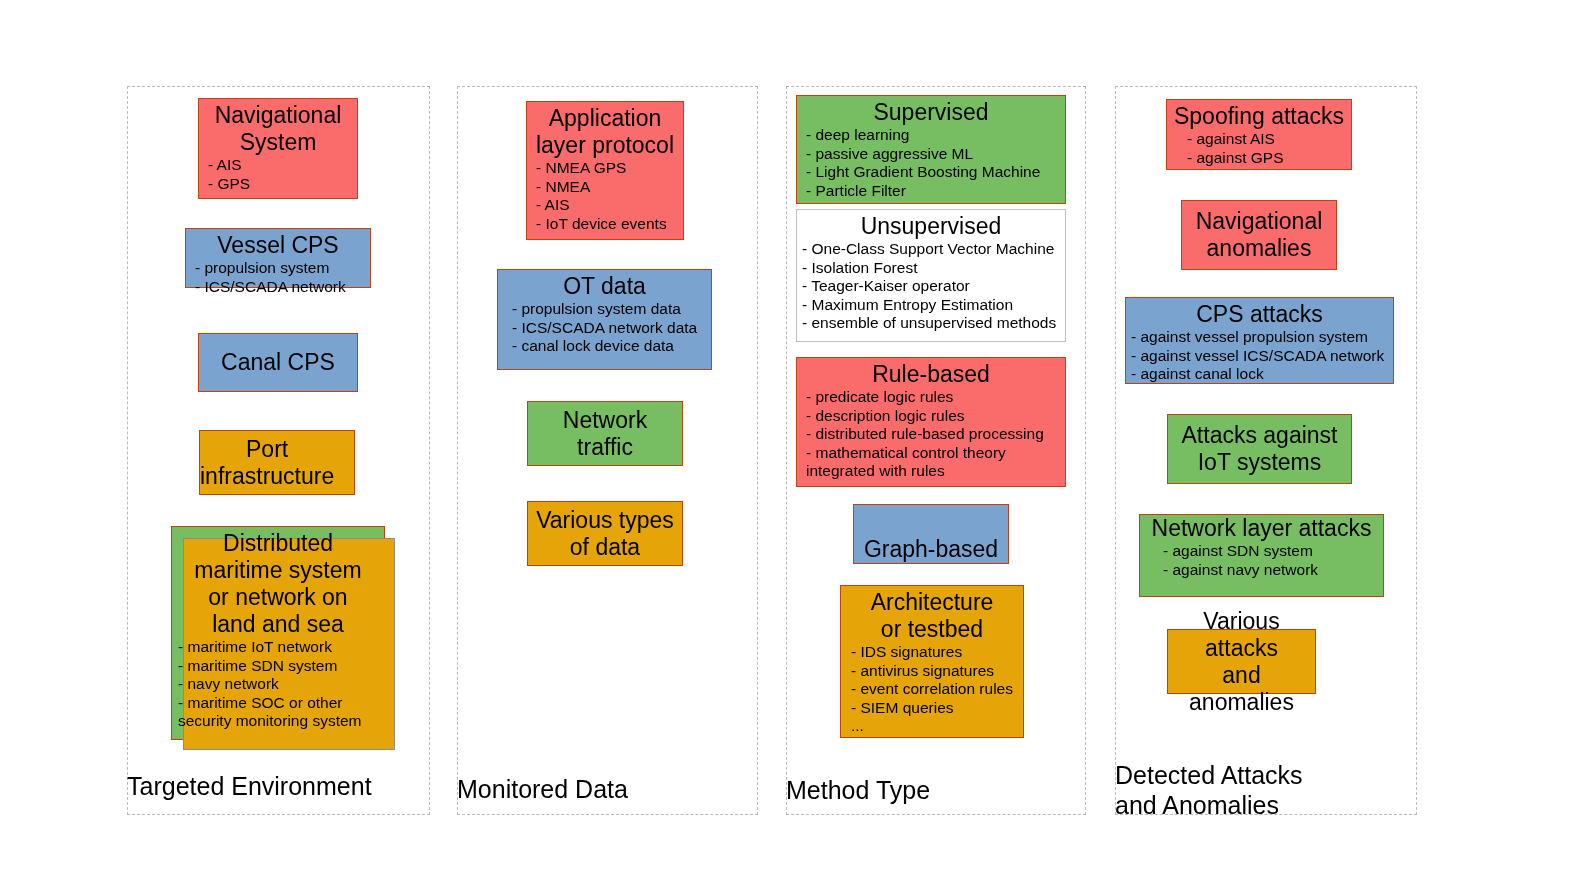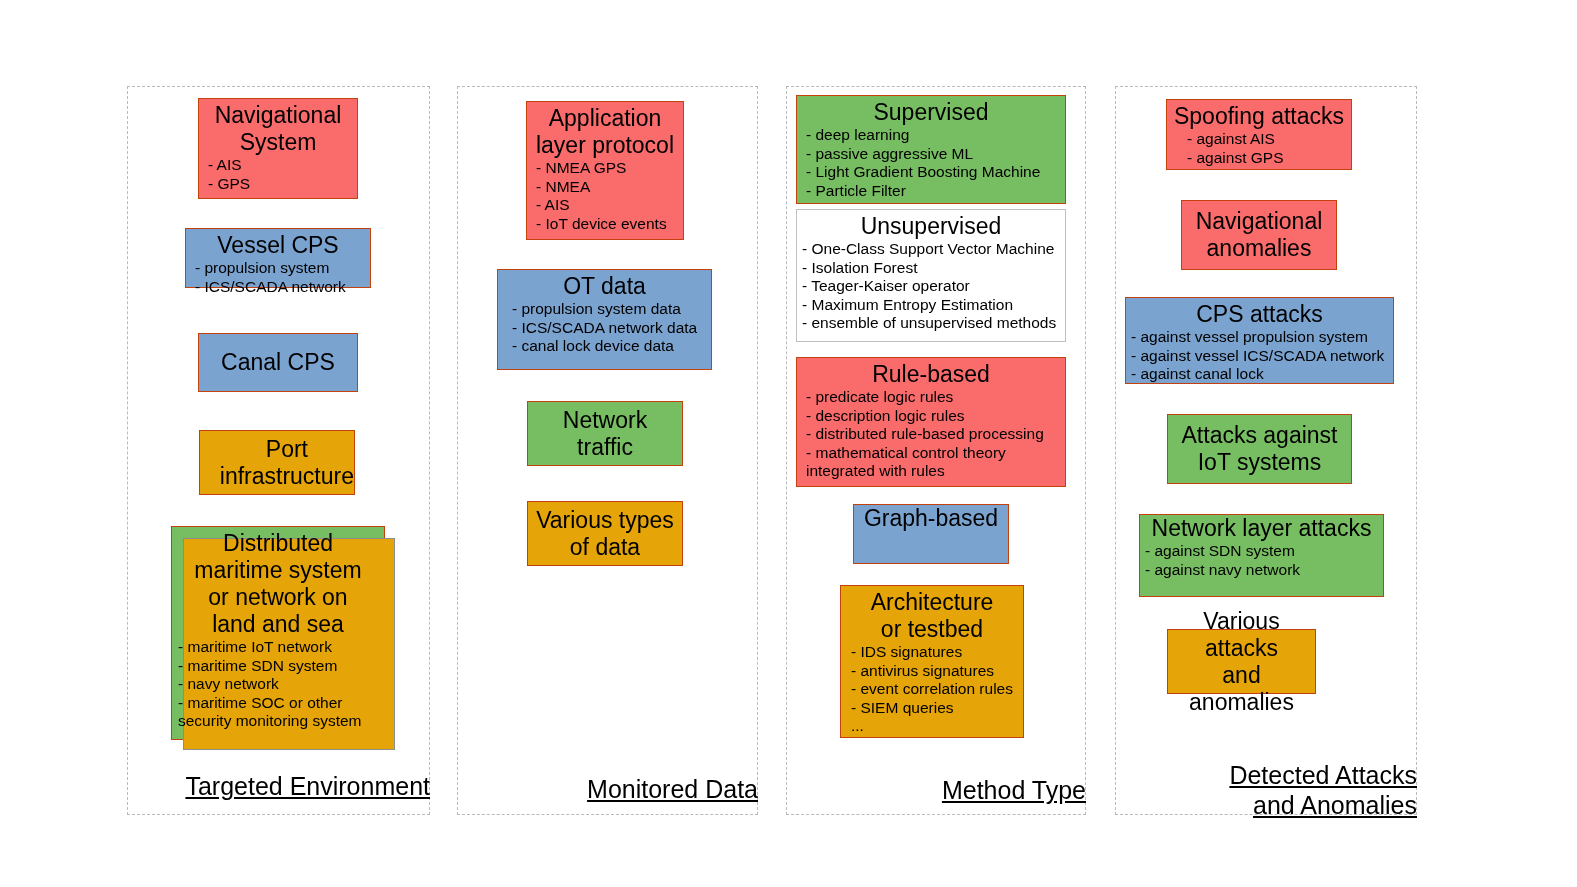--- a/index.html
+++ b/index.html
@@ -21,26 +21,25 @@
   .column {
     position: absolute;
     border: 1px dashed #b9b9b9;
     background: transparent;
     box-sizing: border-box;
   }
   .col-title {
     position: absolute;
     left: 0;
     right: 11px;
-    text-align: right;
+    text-align: left;
     font-size: 25px;
     line-height: 30px;
     color: #000000;
     white-space: pre-line;
-    text-decoration: underline;
   }
   .box {
     position: absolute;
     box-sizing: border-box;
     border: 1px solid #c2410c;
     padding: 0;
     overflow: visible;
   }
   .box .title {
     display: block;
@@ -94,21 +93,21 @@
   <div class="box" style="left:185px; top:228px; width:186px; height:60px; background:#7BA3D0;">
     <span class="title">Vessel CPS</span>
     <span class="bullets">- propulsion system
 - ICS/SCADA network</span>
   </div>
 
   <div class="box" style="left:198px; top:333px; width:160px; height:59px; background:#7BA3D0; display:flex; align-items:center; justify-content:center;">
     <span class="title" style="padding-top:0;">Canal CPS</span>
   </div>
 
-  <div class="box" style="left:199px; top:430px; width:156px; height:65px; background:#E5A408; display:flex; align-items:center; justify-content:flex-end;">
+  <div class="box" style="left:199px; top:430px; width:156px; height:65px; background:#E5A408; display:flex; align-items:center; justify-content:flex-start;">
     <span class="title" style="padding-top:0;">Port
 infrastructure</span>
   </div>
 
   <div class="box shadowed" style="--shadow-color:#E5A408; left:171px; top:526px; width:214px; height:214px; background:#77BD62;">
     <span class="title">Distributed
 maritime system
 or network on
 land and sea</span>
     <span class="bullets" style="padding-left:6px;">- maritime IoT network
@@ -173,21 +172,21 @@
 
   <div class="box" style="left:796px; top:209px; width:270px; height:133px; background:#FFFFFF; border-color:#C0C0C0;">
     <span class="title">Unsupervised</span>
     <span class="bullets" style="padding-left:5px;">- One-Class Support Vector Machine
 - Isolation Forest
 - Teager-Kaiser operator
 - Maximum Entropy Estimation
 - ensemble of unsupervised methods</span>
   </div>
 
-  <div class="box" style="left:853px; top:504px; width:156px; height:60px; background:#7BA3D0; display:flex; align-items:flex-start; justify-content:center;">
+  <div class="box" style="left:853px; top:504px; width:156px; height:60px; background:#7BA3D0; display:flex; align-items:flex-end; justify-content:center;">
     <span class="title" style="padding-top:0;">Graph-based</span>
   </div>
 
   <div class="box" style="left:840px; top:585px; width:184px; height:153px; background:#E5A408;">
     <span class="title">Architecture
 or testbed</span>
     <span class="bullets" style="padding-left:10px;">- IDS signatures
 - antivirus signatures
 - event correlation rules
 - SIEM queries
@@ -217,21 +216,21 @@
 - against canal lock</span>
   </div>
 
   <div class="box" style="left:1167px; top:414px; width:185px; height:70px; background:#77BD62; display:flex; align-items:center; justify-content:center;">
     <span class="title" style="padding-top:0;">Attacks against
 IoT systems</span>
   </div>
 
   <div class="box" style="left:1139px; top:514px; width:245px; height:83px; background:#77BD62;">
     <span class="title" style="padding-top:0;">Network layer attacks</span>
-    <span class="bullets" style="padding-left:5px;">- against SDN system
+    <span class="bullets" style="padding-left:5px;margin-left:18px;">- against SDN system
 - against navy network</span>
   </div>
 
   <div class="box" style="left:1167px; top:629px; width:149px; height:65px; background:#E5A408; display:flex; align-items:center; justify-content:center;">
     <span class="title" style="padding-top:0;">Various attacks
 and anomalies</span>
   </div>
 
   <div class="col-title" style="left:1115px; width:302px; top:760px;">Detected Attacks
 and Anomalies</div>

